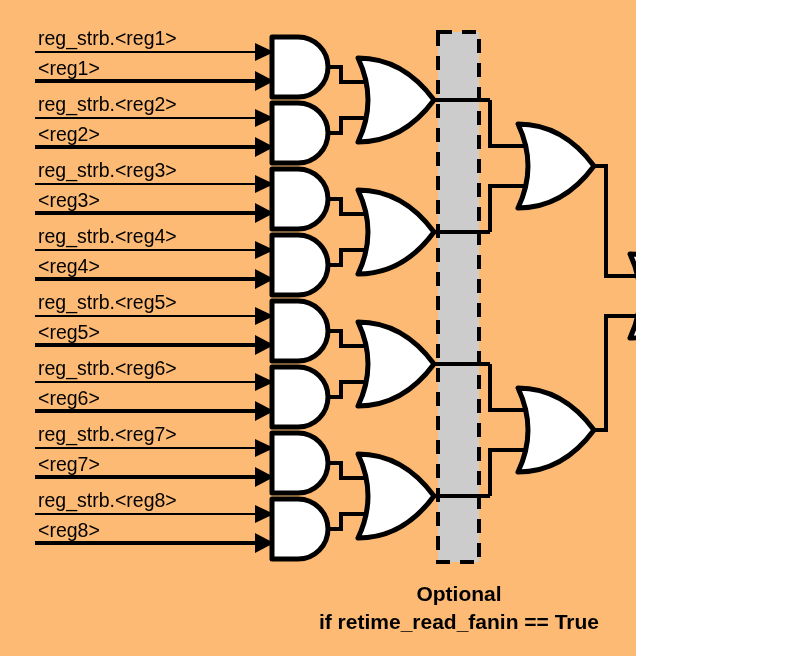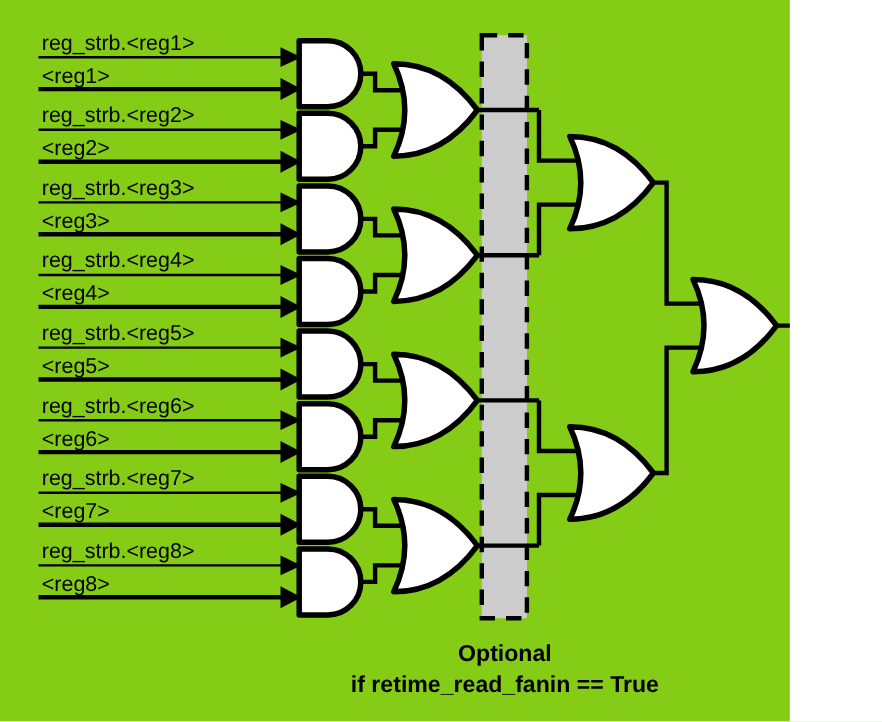--- a/index.html
+++ b/index.html
@@ -5,23 +5,23 @@
   html, body {
     margin: 0;
     padding: 0;
     background: #ffffff;
   }
   body {
     font-family: "Liberation Sans", sans-serif;
   }
   #canvas {
     position: relative;
-    width: 718px;
+    width: 636px;
     height: 656px;
-    background: #84cc16;
+    background: #fdba74;
     overflow: hidden;
   }
   svg#diagram {
     position: absolute;
     left: 0;
     top: 0;
     width: 802px;
     height: 656px;
   }
   .wire {

